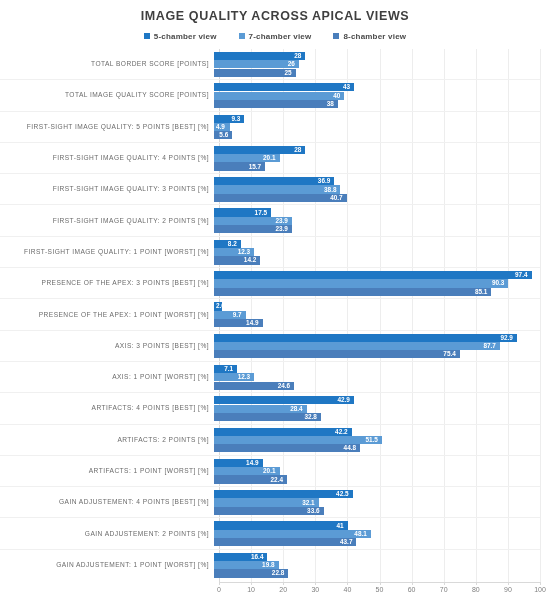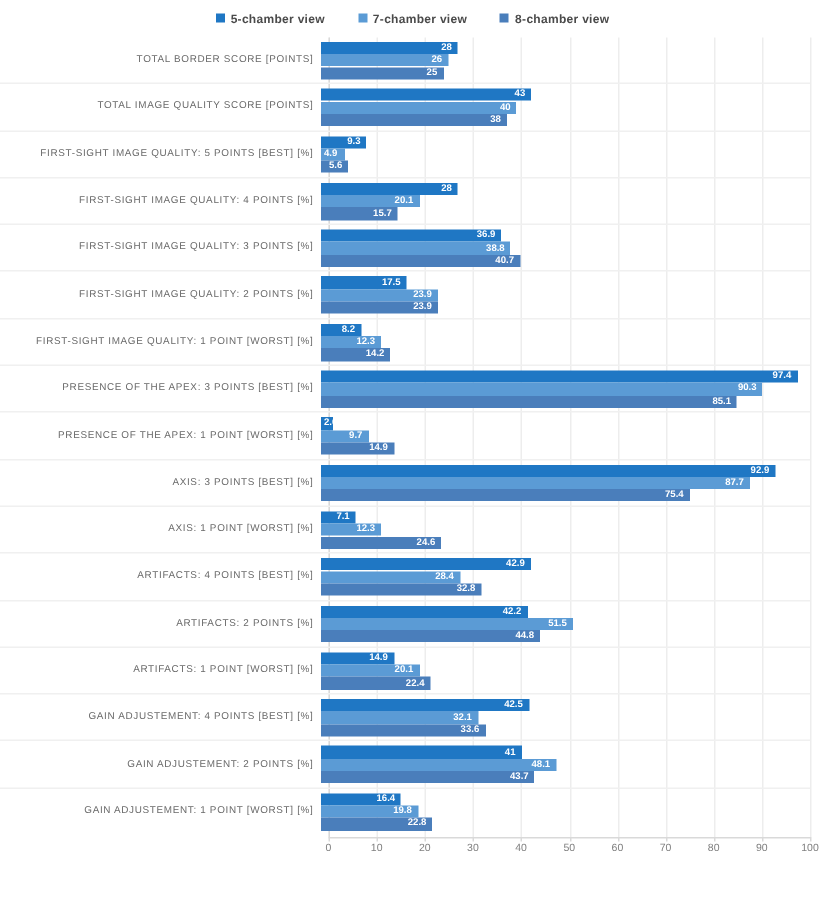--- a/index.html
+++ b/index.html
@@ -163,20 +163,21 @@
     width: 1px;
     height: 3px;
     background: #d9d9d9;
   }
 </style>
 </head>
 <body>
 
 <div class="chart-root">
 
+  <div class="chart-title">IMAGE QUALITY ACROSS APICAL VIEWS</div>
 
   <div class="legend" id="legend">
       <div class="legend-item">
         <span class="legend-swatch" style="background: rgb(31, 119, 196);"></span>
         <span>5-chamber view</span>
       </div>
       <div class="legend-item">
         <span class="legend-swatch" style="background: rgb(91, 155, 213);"></span>
         <span>7-chamber view</span>
       </div>

